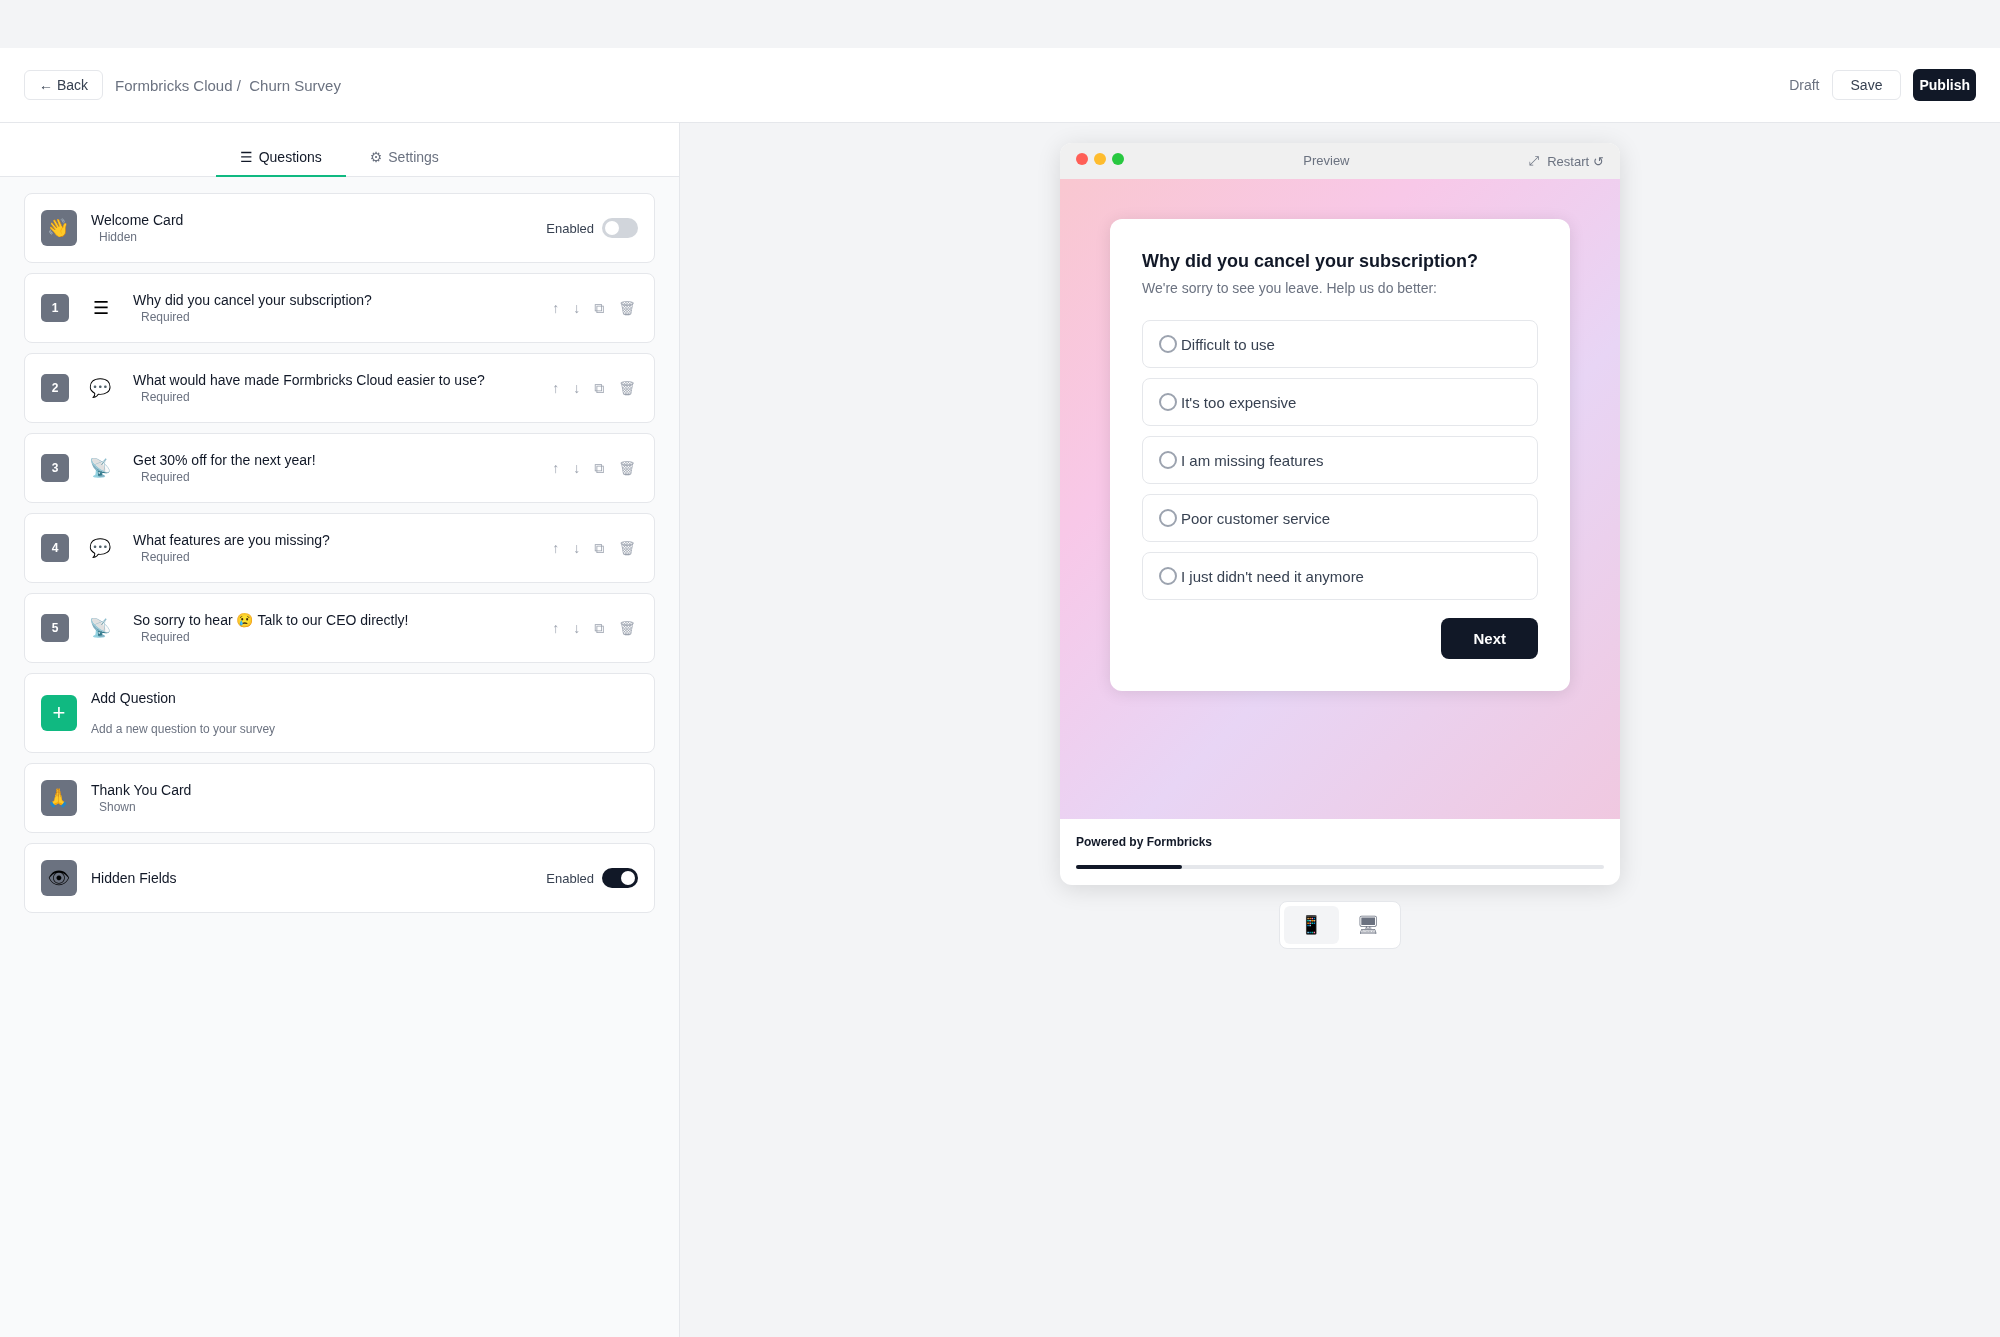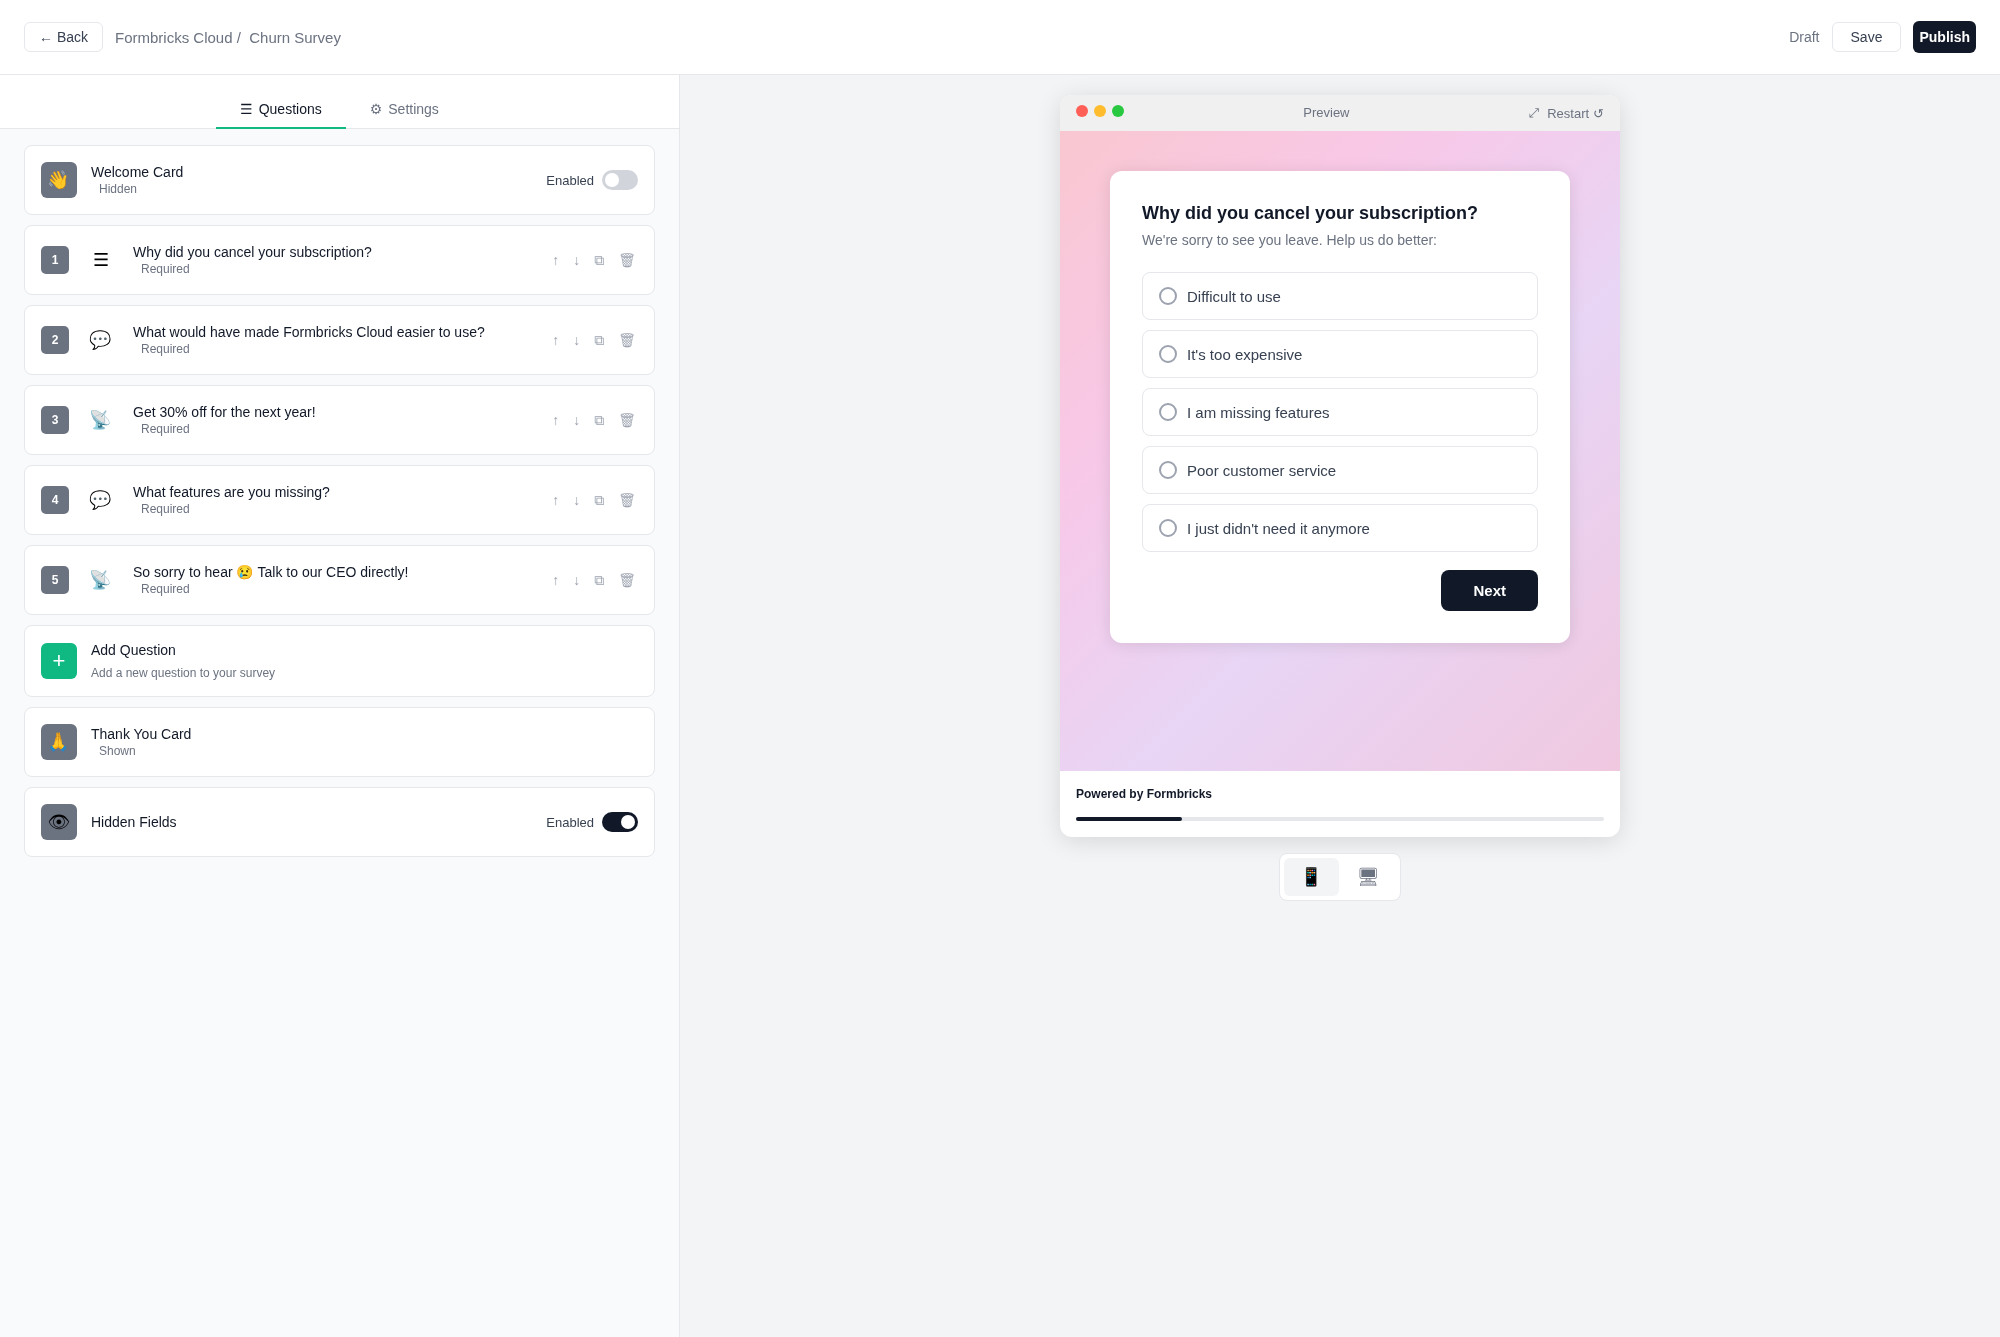--- a/index.html
+++ b/index.html
@@ -2,21 +2,21 @@
 <html><head>
   <meta charset="utf-8">
   <style>
     * { box-sizing: border-box; margin: 0; padding: 0; }
     body { font-family: -apple-system, BlinkMacSystemFont, 'Segoe UI', sans-serif; background: #f3f4f6; display: flex; flex-direction: column; height: 100vh; overflow: hidden; }
 
     
     .header {
       display: flex; align-items: center; justify-content: space-between;
       background: #fff; border-bottom: 1px solid #e5e7eb;
-      padding: 0 24px; height: 75px; flex-shrink: 0;
+      padding: 0 24px; height: 75px; flex-shrink: 0; margin-top: 48px;
     }
     .header-left { display: flex; align-items: center; gap: 12px; }
     .back-btn {
       display: flex; align-items: center; gap: 6px;
       border: 1px solid #e5e7eb; background: #fff;
       padding: 6px 14px; border-radius: 6px; cursor: pointer;
       font-size: 14px; color: #374151;
     }
     .breadcrumb { font-size: 15px; color: #374151; font-weight: 500; }
     .breadcrumb span { color: #6b7280; font-weight: 400; }
@@ -87,21 +87,21 @@
     .add-card {
       background: #fff; border: 1px solid #e5e7eb; border-radius: 8px;
       display: flex; align-items: center; padding: 16px; cursor: pointer;
     }
     .add-icon {
       width: 36px; height: 36px; background: #10b981; border-radius: 6px;
       display: flex; align-items: center; justify-content: center;
       color: #fff; font-size: 22px; margin-right: 14px; flex-shrink: 0;
     }
     .add-content .add-title { font-size: 14px; font-weight: 500; color: #111827; }
-    .add-content .add-sub { font-size: 12px; color: #6b7280; margin-top: 8px; }
+    .add-content .add-sub { font-size: 12px; color: #6b7280; margin-top: 16px; }
 
     .welcome-icon { background: #6b7280; border-radius: 6px; width: 36px; height: 36px; display: flex; align-items: center; justify-content: center; font-size: 18px; margin-right: 14px; flex-shrink: 0; }
     .thankyou-icon { background: #6b7280; border-radius: 6px; width: 36px; height: 36px; display: flex; align-items: center; justify-content: center; font-size: 18px; margin-right: 14px; flex-shrink: 0; }
     .hidden-icon { background: #6b7280; border-radius: 6px; width: 36px; height: 36px; display: flex; align-items: center; justify-content: center; font-size: 18px; margin-right: 14px; flex-shrink: 0; }
 
     
     .right-panel { flex: 1; display: flex; flex-direction: column; align-items: center; justify-content: flex-start; padding: 20px; background: #f3f4f6; overflow-y: auto; }
 
     .preview-window {
       width: 560px; background: #fff; border-radius: 12px;
@@ -126,21 +126,21 @@
       padding: 40px 20px;
     }
 
     .survey-card {
       background: #fff; border-radius: 12px; padding: 32px;
       width: 460px; box-shadow: 0 2px 16px rgba(0,0,0,0.1);
     }
     .survey-question { font-size: 18px; font-weight: 700; color: #111827; margin-bottom: 8px; }
     .survey-desc { font-size: 14px; color: #6b7280; margin-bottom: 24px; }
     .survey-option {
-      display: flex; align-items: center; gap: 10px;
+      display: flex; align-items: center; gap: 4px;
       border: 1px solid #e5e7eb; border-radius: 8px; padding: 14px 16px;
       margin-bottom: 10px; cursor: pointer;
     }
     .radio-circle {
       width: 18px; height: 18px; border: 2px solid #9ca3af; border-radius: 50%; flex-shrink: 0;
     }
     .option-text { font-size: 15px; color: #374151; }
     .next-btn {
       background: #111827; color: #fff; border: none; border-radius: 8px;
       padding: 12px 32px; font-size: 15px; font-weight: 600; cursor: pointer;

